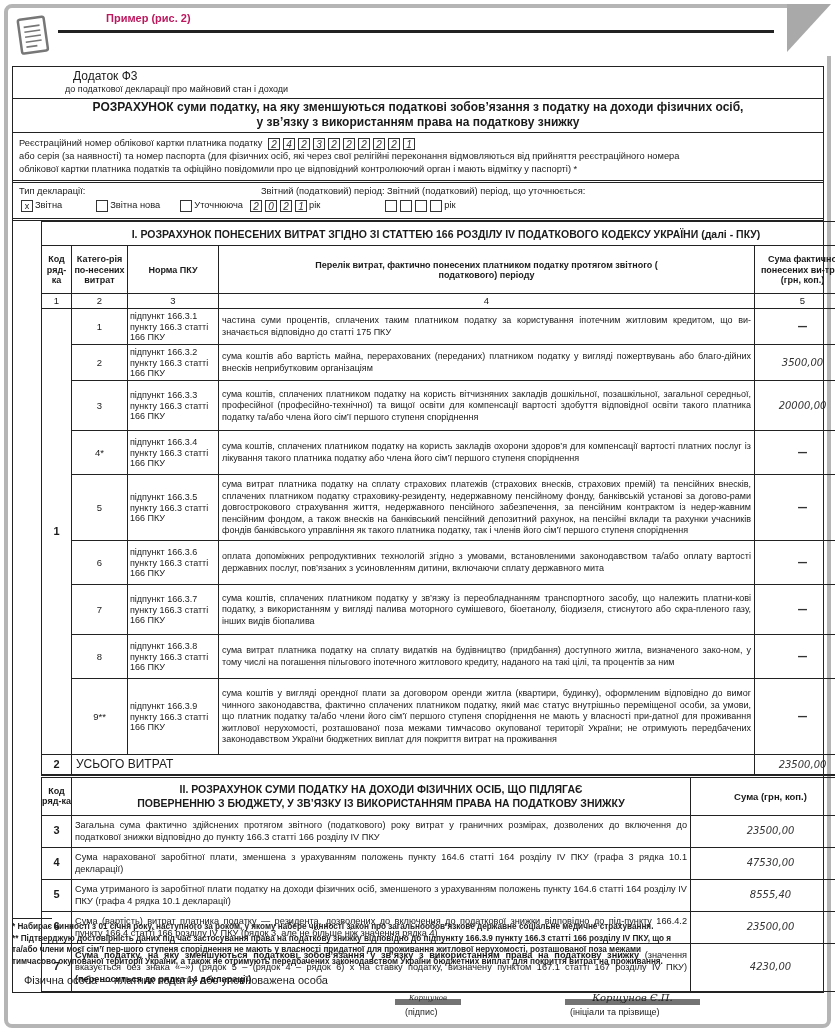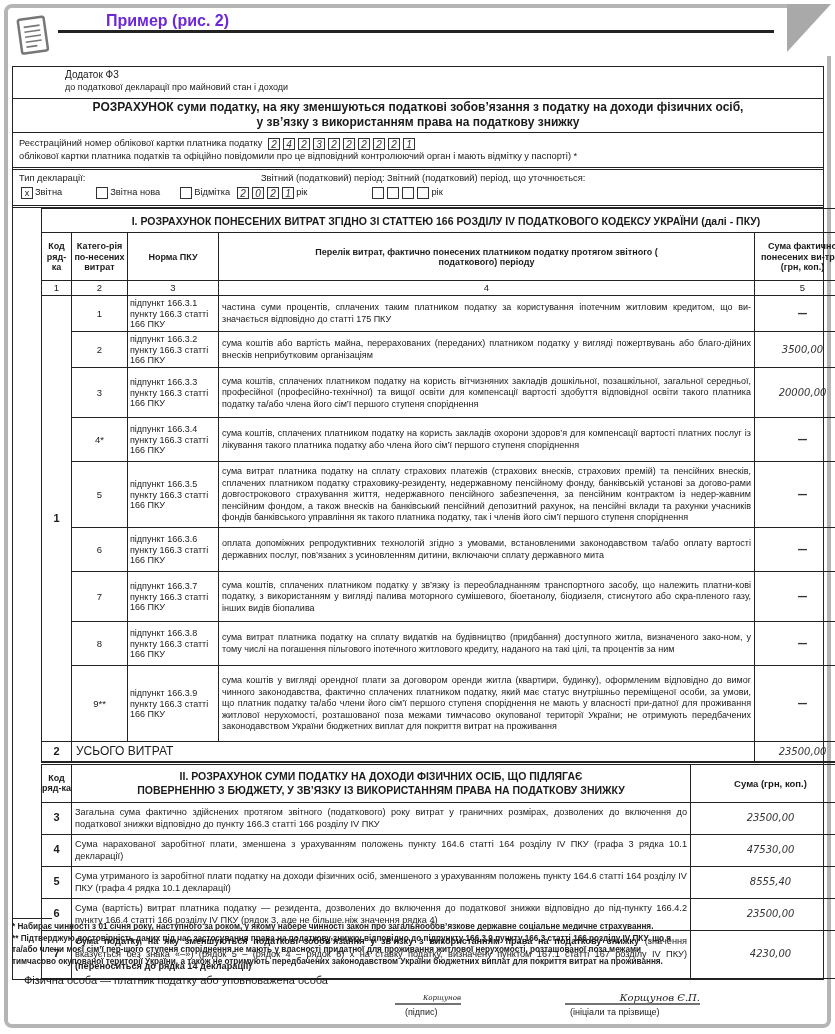--- a/index.html
+++ b/index.html
@@ -1,31 +1,31 @@
 <!DOCTYPE html>
 <html><head>
 <meta charset="utf-8">
 <style>
   * { box-sizing: border-box; margin: 0; padding: 0; }
   body { width: 835px; height: 1034px; background: #ffffff; font-family: "Liberation Sans", sans-serif; color: #1a1a1a; position: relative; overflow: hidden; }
   .frame { position: absolute; left: 4px; top: 4px; width: 827px; height: 1024px; border: 4px solid #b5b5b5; border-radius: 8px; background: #fff; }
   .corner { position: absolute; right: 0; top: 4px; width: 48px; height: 52px; background: #fff; }
   .corner-fold { position: absolute; right: 4px; top: 4px; width: 0; height: 0; border-left: 44px solid #a9a9a9; border-bottom: 48px solid transparent; }
   .doc-icon { position: absolute; left: 14px; top: 14px; width: 40px; height: 44px; }
-  .fig-title { position: absolute; left: 106px; top: 12px; font-size: 16px; font-weight: bold; color: #6d28d9; }
+  .fig-title { position: absolute; left: 106px; top: 12px; font-size: 11px; font-weight: bold; color: #be185d; }
   .title-line { position: absolute; left: 58px; top: 30px; width: 716px; height: 3px; background: #222; }
 
   .form { position: absolute; left: 12px; top: 66px; width: 812px; border: 1px solid #222; font-size: 9.2px; line-height: 1.25; }
   .row { border-bottom: 1px solid #222; }
   .hdr-split { display: flex; height: 32px; }
   .hdr-left { width: 337px; border-right: 1px solid #222; text-align: center; padding-top: 4px; }
   .hdr-left .t1 { font-size: 10px; }
   .hdr-left .t2 { font-size: 8.5px; }
   .hdr-right { padding: 2px 0 0 52px; }
-  .hdr-right .t1 { font-size: 10px; }
+  .hdr-right .t1 { font-size: 12px; margin-left: 8px; }
   .hdr-right .t2 { font-size: 9px; }
   .main-title { text-align: center; font-weight: bold; font-size: 12px; line-height: 1.22; padding: 1px 0 3px; }
   .reg { padding: 4px 6px; font-size: 9.3px; line-height: 1.4; }
   .digits { display: inline-flex; gap: 3px; vertical-align: middle; margin-left: 3px; }
   .digit { display: inline-block; width: 12px; height: 12px; border: 1px solid #333; font-size: 10px; font-style: italic; text-align: center; line-height: 11px; color: #333; }
   .dbl { border-bottom: 3px double #222; }
   .decl { padding: 4px 6px; font-size: 9.3px; position: relative; height: 38px; }
   .decl .lbl { position: absolute; left: 6px; top: 3px; }
   .decl .per { position: absolute; left: 248px; top: 3px; }
   .decl .opts { position: absolute; left: 8px; top: 17px; display: flex; align-items: center; }
@@ -45,21 +45,21 @@
   .dash { font-style: normal; font-weight: bold; }
   .code { text-align: center; font-weight: bold; font-size: 11px; }
   .total-lbl { font-weight: normal; font-size: 12px; padding: 2px 4px; }
   .sec2-h th { font-weight: bold; text-align: center; }
   .sec2-title { font-size: 10.5px; line-height: 1.35; padding: 4px; }
   .s2desc { font-size: 9.2px; line-height: 1.35; padding: 2px 3px; text-align: justify; }
   .s2amt { width: 160px; }
   .notes { position: absolute; left: 12px; top: 918px; width: 668px; font-size: 8.2px; line-height: 1.42; font-weight: bold; color: #222; }
   .notes .rule { width: 40px; height: 1px; background: #222; margin-bottom: 2px; }
   .signer { position: absolute; left: 12px; top: 974px; font-size: 11px; margin-left: 12px; }
-  .sig1, .sig2 { position: absolute; top: 993px; border-bottom: 2px solid #737373; font-family: "DejaVu Serif", serif; font-style: italic; font-size: 10px; text-align: right; height: 12px; line-height: 10px; }
+  .sig1, .sig2 { position: absolute; top: 993px; border-bottom: 6px solid #737373; font-family: "DejaVu Serif", serif; font-style: italic; font-size: 10px; text-align: center; height: 12px; line-height: 10px; }
   .sig1 { left: 395px; width: 66px; font-size: 7px; }
   .sig2 { left: 565px; width: 135px; }
   .cap1, .cap2 { position: absolute; top: 1007px; font-size: 9px; }
   .cap1 { left: 405px; } .cap2 { left: 570px; }
 </style>
 </head>
 <body>
 
 <div class="frame"></div>
 <div class="corner"></div>
@@ -98,37 +98,38 @@
         <span class="digit">2</span>
         <span class="digit">3</span>
         <span class="digit">2</span>
         <span class="digit">2</span>
         <span class="digit">2</span>
         <span class="digit">2</span>
         <span class="digit">2</span>
         <span class="digit">1</span>
       </span>
     </div>
+    <div>або серія (за наявності) та номер паспорта (для фізичних осіб, які через свої релігійні переконання відмовляються від прийняття реєстраційного номера</div>
     <div>облікової картки платника податків та офіційно повідомили про це відповідний контролюючий орган і мають відмітку у паспорті) *</div>
   </div>
   <div class="row decl dbl">
     <span class="lbl">Тип декларації:</span>
     <span class="per">Звітний (податковий) період: Звітний (податковий) період, що уточнюється:</span>
     <div class="opts">
       <span class="opt">
         <span class="chk">x</span>
         <span>Звітна</span>
       </span>
       <span class="opt" style="margin-left:14px">
         <span class="chk"></span>
         <span>Звітна нова</span>
       </span>
       <span class="opt" style="margin-right:4px">
         <span class="chk"></span>
-        <span>Відмітка</span>
+        <span>Уточнююча</span>
       </span>
       <span class="digits" style="margin-right:2px">
         <span class="digit">2</span>
         <span class="digit">0</span>
         <span class="digit">2</span>
         <span class="digit">1</span>
       </span>
       <span style="margin-right:62px">рік</span>
       <span class="digits" style="margin-right:2px">
         <span class="digit"></span>

